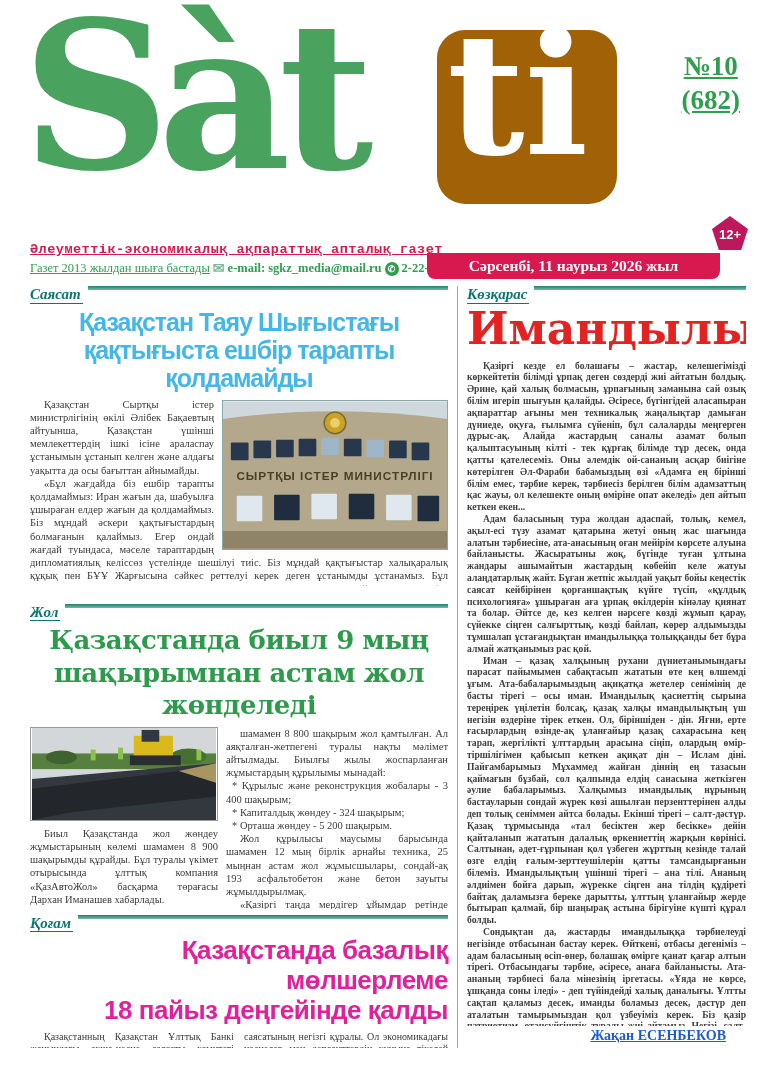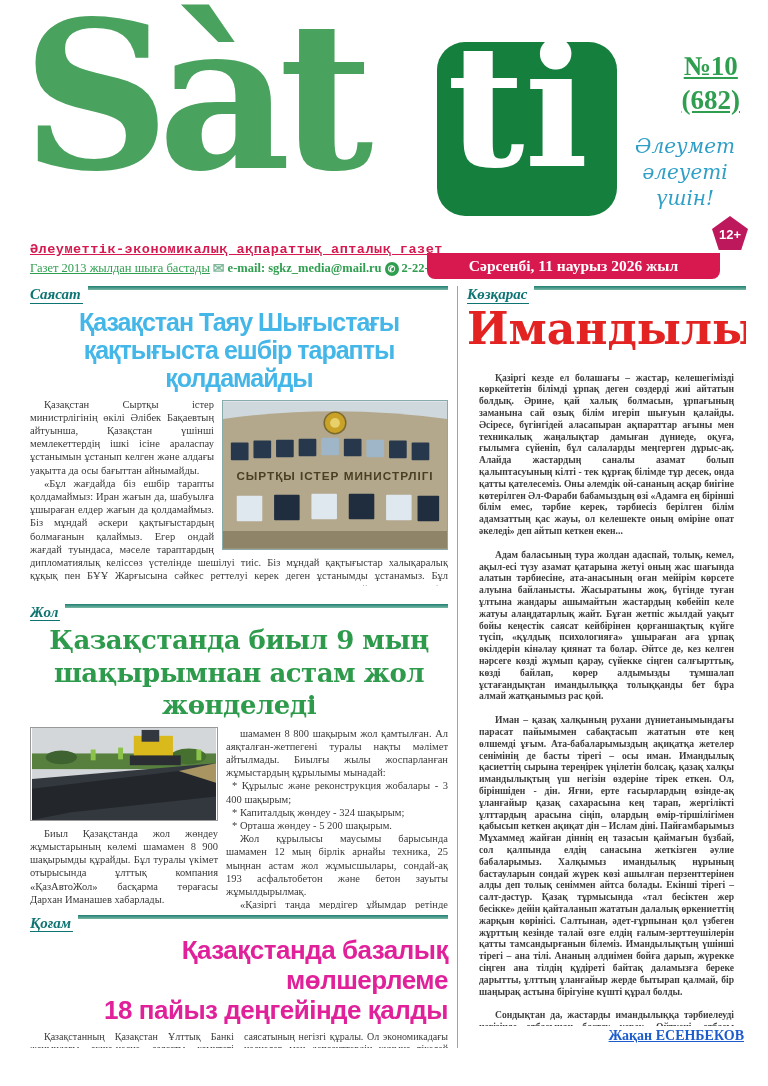--- a/index.html
+++ b/index.html
@@ -10,22 +10,22 @@
   
   .banner { color:#2fa14e; font-family:"Liberation Sans", sans-serif; font-weight:bold;
             font-size:21px; letter-spacing:.5px; text-decoration:underline;
             text-decoration-thickness:2px; text-underline-offset:3px; white-space:nowrap;
             text-shadow:0 0 1px rgba(240,180,40,.45); }
 
   
   .masthead { position:relative; height:213px; margin-top:2px; }
   .logo-s { position:absolute; left:-8px; top:-34px; font-family:"DejaVu Serif", serif;
             font-weight:bold; font-size:205px; line-height:1; color:#4aa25f; letter-spacing:-12px; }
-  .red-box { position:absolute; left:407px; top:14px; width:180px; height:174px;
-             background:#15803d; border-radius:28px; overflow:visible; }
+  .red-box { position:absolute; left:407px; top:2px; width:180px; height:174px;
+             background:#a16207; border-radius:28px; overflow:visible; }
   .logo-ti { position:absolute; left:10px; top:-40px; color:#fff; font-family:"DejaVu Serif", serif;
              font-weight:bold; font-size:168px; line-height:1.25; }
   .issue { position:absolute; right:6px; top:22px; text-align:center; color:#2f9e4f;
            font-weight:bold; font-size:27px; line-height:1.25; }
   .issue span { display:block; text-decoration:underline; }
   .slogan { position:absolute; right:2px; top:105px; width:118px; text-align:center;
             color:#2f9fc6; font-style:italic; font-size:20px; line-height:1.3;
             font-family:"DejaVu Serif", serif; }
   .badge12 { position:absolute; right:-2px; top:188px; width:36px; height:34px; background:#be185d;
              clip-path:polygon(50% 0,100% 38%,81% 100%,19% 100%,0 38%);
@@ -75,43 +75,38 @@
   .a2-row { display:flex; gap:8px; height:182px; overflow:hidden; margin-top:2px; }
   .a2-left { width:188px; flex:none; }
   .photo-road { width:188px; height:94px; border:1px solid #999; margin-bottom:3px; }
   .a2-right { flex:1; }
 
   .a3-row1 { display:flex; gap:10px; height:58px; overflow:hidden; }
   .a3-row1 .body { flex:1; font-size:10px; line-height:1.22; }
 
   .opinion-body { flex:1; overflow:hidden; font-size:9.6px; line-height:1.23; font-weight:bold;
                   color:#3f3f3f; text-align:justify; margin-top:2px; }
-  .opinion-body p { text-indent:16px; margin:12px; }
+  .opinion-body p { text-indent:16px; margin:0; }
   .author { color:#1d5ccc; font-weight:bold; font-size:14px; text-align:right;
-            text-decoration:underline; margin:2px 2px 4px 0; }
+            text-decoration:underline; margin:2px 20px 4px 0; }
 </style>
 </head>
 <body>
 
 <div class="page">
 
 
   <div class="masthead">
     <div class="logo-s">Sàt</div>
     <div class="red-box">
       <div class="logo-ti">ti</div>
     </div>
     <div class="issue">
       <span>№10</span>
       <span>(682)</span>
-    </div>
-    <div class="slogan">
-      <div>Әлеумет</div>
-      <div>әлеуеті</div>
-      <div>үшін!</div>
     </div>
     <div class="badge12">12+</div>
     <div class="datebar">Сәрсенбі, 11 наурыз 2026 жыл</div>
   </div>
 
   <div class="subtitle">Әлеуметтік-экономикалық ақпараттық апталық газет</div>
 
   <div class="inforow">
     <span class="since">Газет 2013 жылдан шыға бастады</span>
     <span class="env">✉</span>

